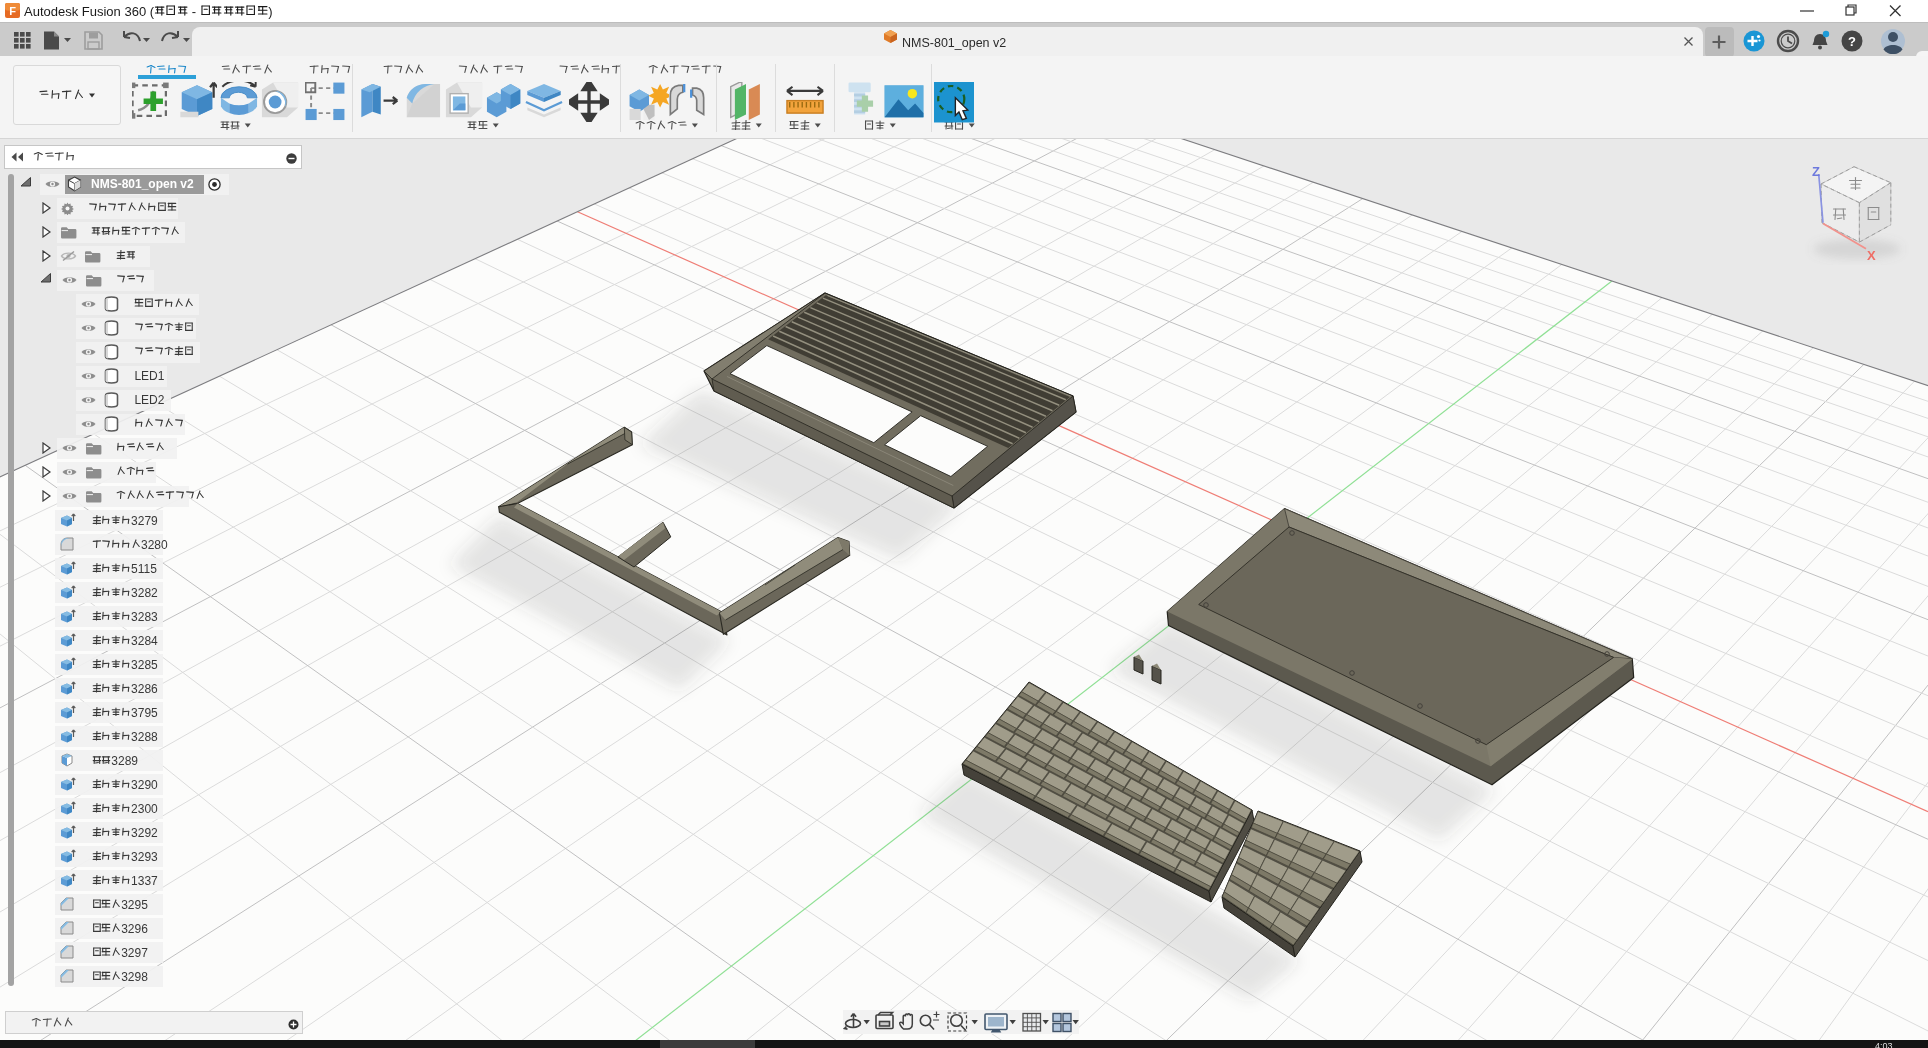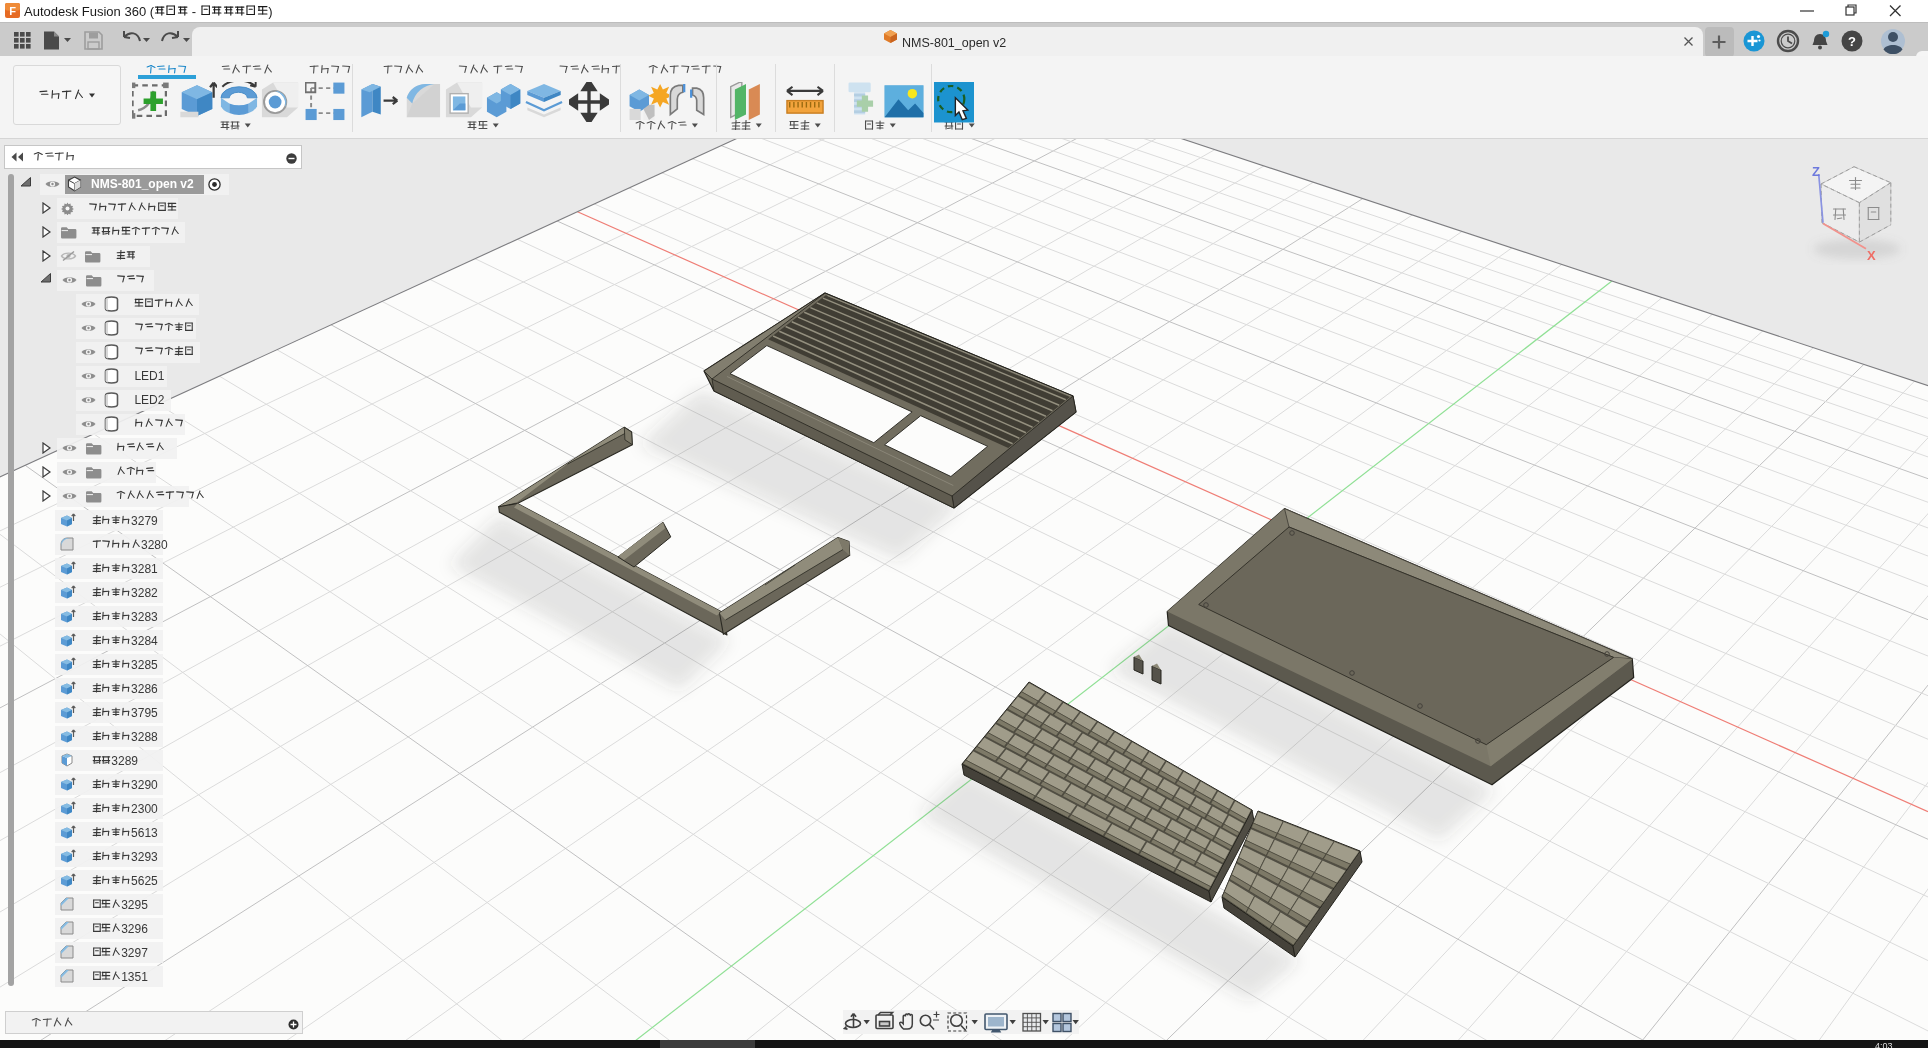--- a/index.html
+++ b/index.html
@@ -1862,21 +1862,21 @@
           <line x1="1.72" y1="6.88" x2="6.88" y2="6.88"></line>
         </g>
       </svg>
       <svg width="9.9" height="11.3" style="vertical-align:-1.8px" viewBox="0 0 8.6 10.4">
         <g stroke="#383838" stroke-width="1.02" stroke-linecap="round" opacity="1.00">
           <line x1="1.72" y1="1.29" x2="1.29" y2="7.31"></line>
           <line x1="1.72" y1="4.30" x2="6.88" y2="3.87"></line>
           <line x1="6.88" y1="3.87" x2="6.45" y2="7.74"></line>
         </g>
       </svg>
-      <span class="rtext">3281</span>
+      <span class="rtext">5115</span>
     </span>
   </div>
 <div class="rowbg" style="left:55px;top:582.4px;width:108px"></div>
 <svg class="abs" style="left:59px;top:584.4px" width="17" height="17" viewBox="0 0 17 17">
     <path d="M2 6 L8 3.5 L13 6 L13 12 L8 14.5 L2 12 Z" fill="#5b9bd5"></path>
     <path d="M2 6 L8 8.5 L13 6 L8 3.5 Z" fill="#85bbe2"></path>
     <path d="M8 8.5 L13 6 L13 12 L8 14.5 Z" fill="#3f87c4"></path>
     <path d="M14.5 2 V9 M14.5 2 l-1.8 2.2 M14.5 2 l1.8 2.2" stroke="#5a5a5a" stroke-width="1.2" fill="none"></path>
   </svg>
 <div class="row" style="left:91.5px;top:582.9px">
@@ -2311,21 +2311,21 @@
           <line x1="1.72" y1="6.88" x2="6.88" y2="6.88"></line>
         </g>
       </svg>
       <svg width="9.9" height="11.3" style="vertical-align:-1.8px" viewBox="0 0 8.6 10.4">
         <g stroke="#383838" stroke-width="1.02" stroke-linecap="round" opacity="1.00">
           <line x1="1.72" y1="1.29" x2="1.29" y2="7.31"></line>
           <line x1="1.72" y1="4.30" x2="6.88" y2="3.87"></line>
           <line x1="6.88" y1="3.87" x2="6.45" y2="7.74"></line>
         </g>
       </svg>
-      <span class="rtext">5613</span>
+      <span class="rtext">3292</span>
     </span>
   </div>
 <div class="rowbg" style="left:55px;top:846.4px;width:108px"></div>
 <svg class="abs" style="left:59px;top:848.4px" width="17" height="17" viewBox="0 0 17 17">
     <path d="M2 6 L8 3.5 L13 6 L13 12 L8 14.5 L2 12 Z" fill="#5b9bd5"></path>
     <path d="M2 6 L8 8.5 L13 6 L8 3.5 Z" fill="#85bbe2"></path>
     <path d="M8 8.5 L13 6 L13 12 L8 14.5 Z" fill="#3f87c4"></path>
     <path d="M14.5 2 V9 M14.5 2 l-1.8 2.2 M14.5 2 l1.8 2.2" stroke="#5a5a5a" stroke-width="1.2" fill="none"></path>
   </svg>
 <div class="row" style="left:91.5px;top:846.9px">
@@ -2395,21 +2395,21 @@
           <line x1="1.72" y1="6.88" x2="6.88" y2="6.88"></line>
         </g>
       </svg>
       <svg width="9.9" height="11.3" style="vertical-align:-1.8px" viewBox="0 0 8.6 10.4">
         <g stroke="#383838" stroke-width="1.02" stroke-linecap="round" opacity="1.00">
           <line x1="1.72" y1="1.29" x2="1.29" y2="7.31"></line>
           <line x1="1.72" y1="4.30" x2="6.88" y2="3.87"></line>
           <line x1="6.88" y1="3.87" x2="6.45" y2="7.74"></line>
         </g>
       </svg>
-      <span class="rtext">5625</span>
+      <span class="rtext">1337</span>
     </span>
   </div>
 <div class="rowbg" style="left:55px;top:894.4px;width:108px"></div>
 <svg class="abs" style="left:59px;top:896.4px" width="16" height="16" viewBox="0 0 16 16">
     <path d="M2 14 L2 7 L7 2 L14 2 L14 14 Z" fill="#d9d9d9" stroke="#8a8a8a" stroke-width="1"></path>
     <path d="M2 7 L7 2 L10 2 L2 10 Z" fill="#85bbe2"></path>
   </svg>
 <div class="row" style="left:91.5px;top:894.9px">
     <span class="rtext" style="display:inline-flex;align-items:center">
       <svg width="9.9" height="11.3" style="vertical-align:-1.8px" viewBox="0 0 8.6 10.4">
@@ -2531,21 +2531,21 @@
           <line x1="4.30" y1="1.29" x2="4.30" y2="7.31"></line>
           <line x1="1.29" y1="1.29" x2="1.29" y2="4.30"></line>
         </g>
       </svg>
       <svg width="9.9" height="11.3" style="vertical-align:-1.8px" viewBox="0 0 8.6 10.4">
         <g stroke="#383838" stroke-width="1.02" stroke-linecap="round" opacity="1.00">
           <line x1="4.30" y1="0.86" x2="1.72" y2="7.74"></line>
           <line x1="4.30" y1="3.01" x2="7.31" y2="6.88"></line>
         </g>
       </svg>
-      <span class="rtext">1351</span>
+      <span class="rtext">3298</span>
     </span>
   </div>
 <div id="commentbar">
     <span style="margin-left:25px;display:inline-flex">
       <svg width="10.6" height="12.0" style="vertical-align:-1.9px" viewBox="0 0 9.1 11.0">
         <g stroke="#4c4c4c" stroke-width="1.02" stroke-linecap="round" opacity="1.00">
           <line x1="0.91" y1="2.73" x2="4.55" y2="1.36"></line>
           <line x1="4.55" y1="1.36" x2="8.19" y2="3.18"></line>
           <line x1="4.55" y1="2.73" x2="4.09" y2="8.19"></line>
         </g>

